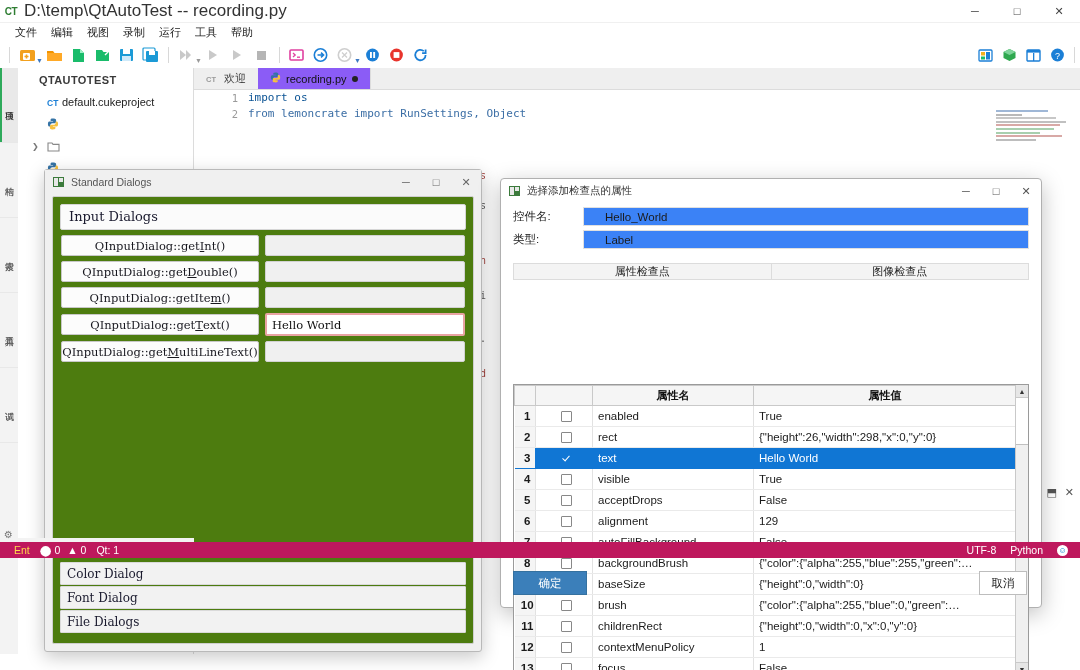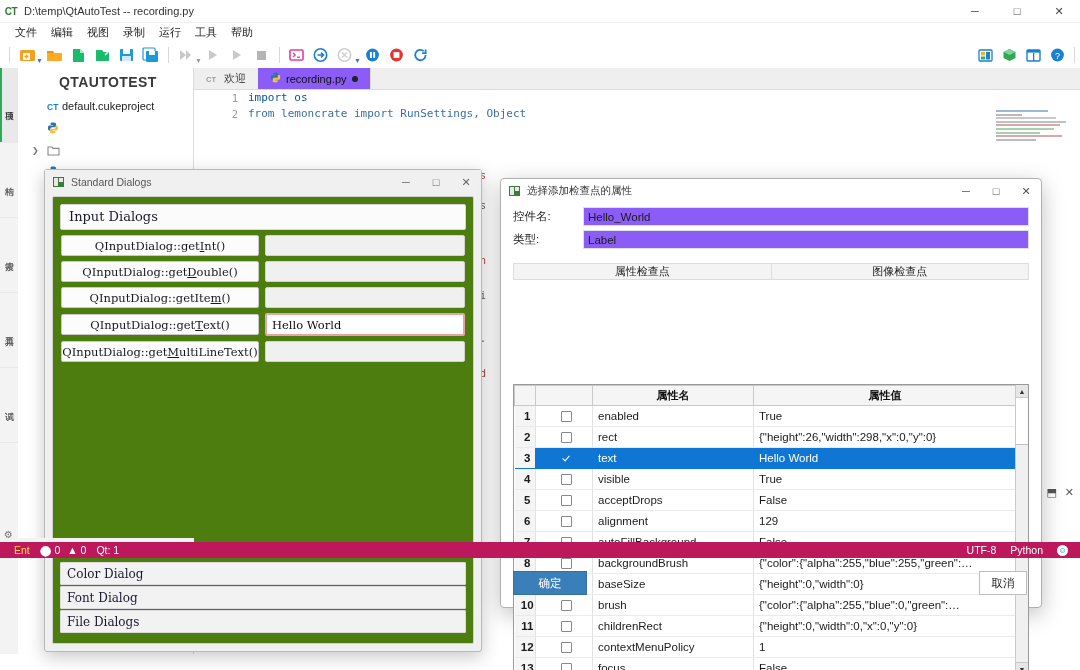--- a/index.html
+++ b/index.html
@@ -9,21 +9,21 @@
     font-size:12px;color:#1b1b1b;background:#ffffff;
     -webkit-font-smoothing:antialiased;
   }
   .app{position:relative;width:1080px;height:558px;}
 
   
   .titlebar{height:22px;background:#ffffff;display:flex;align-items:center;
     border-bottom:1px solid #f0f0f0;}
   .tb-logo{width:22px;text-align:center;font-weight:bold;font-size:10px;color:#2e7d32;
     letter-spacing:-0.5px;}
-  .tb-title{font-size:11px;color:#333;padding-left:2px;}
+  .tb-title{font-size:17px;color:#333;padding-left:2px;}
   .tb-ctrl{margin-left:auto;display:flex;}
   .tb-btn{width:42px;height:22px;display:flex;align-items:center;justify-content:center;
     font-size:11px;color:#444;}
 
   
   .menubar{height:18px;display:flex;align-items:center;padding-left:8px;background:#fff;}
   .menu-item{font-size:11px;color:#222;padding:1px 7px;}
 
   
   .toolbar{height:28px;display:flex;align-items:center;background:#fff;
@@ -39,21 +39,21 @@
   .main{position:absolute;left:0;top:68px;width:1080px;height:586px;background:#fff;}
 
   .vtabs{position:absolute;left:0;top:0;width:18px;height:586px;background:#f3f3f3;
     border-right:1px solid #e0e0e0;}
   .vtab{width:18px;height:74px;display:flex;align-items:center;justify-content:center;
     writing-mode:vertical-rl;font-size:9px;color:#555;border-bottom:1px solid #e8e8e8;}
   .vtab.active{background:#e9e9e9;box-shadow:inset 2px 0 0 #2eaa5b;color:#222;}
 
   .sidebar{position:absolute;left:18px;top:0;width:175px;height:586px;background:#fff;
     border-right:1px solid #dcdcdc;}
-  .sb-head{font-size:14px;font-weight:bold;color:#3a3a3a;letter-spacing:.4px;padding:6px 0 5px 41px;}
+  .sb-head{font-size:11px;font-weight:bold;color:#3a3a3a;letter-spacing:.4px;padding:6px 0 5px 21px;}
   .tree-row{display:flex;align-items:center;height:22px;padding-left:14px;font-size:11px;color:#222;}
   .tw-arrow{width:12px;font-size:8px;color:#777;}
   .tw-ico{width:18px;display:flex;align-items:center;justify-content:center;}
 
   .editor{position:absolute;left:194px;top:0;right:0;height:586px;background:#fff;}
   .tabstrip{height:21px;display:flex;background:#efefef;border-bottom:1px solid #dcdcdc;}
   .etab{display:flex;align-items:center;gap:5px;padding:0 12px;font-size:11px;color:#444;height:21px;}
   .etab.active{background:#8b5cf6;border-right:1px solid #dcdcdc;color:#111;}
   .etab .dot{width:6px;height:6px;border-radius:50%;background:#222;}
   .code{position:relative;font-family:"DejaVu Sans Mono","Liberation Mono",monospace;font-size:11px;}
@@ -95,22 +95,22 @@
   
   .pdlg{position:absolute;left:500px;top:110px;width:540px;height:428px;background:#fff;
     border:1px solid #b0b0b0;border-radius:4px;box-shadow:0 6px 22px rgba(0,0,0,.25);}
   .pdlg-tb{height:24px;display:flex;align-items:center;padding-left:8px;}
   .pdlg-title{font-size:10.5px;color:#333;}
   .pdlg-ctrl{margin-left:auto;display:flex;}
   .pdlg-btn{width:30px;height:24px;display:flex;align-items:center;justify-content:center;
     font-size:11px;color:#555;}
   .frow{display:flex;align-items:center;margin:4px 12px 0 12px;}
   .flab{width:70px;font-size:11.5px;color:#222;}
-  .fval{flex:1;height:17px;background:#8b5cf6;border:1px solid #e0e0e0;
-    font-size:11.5px;color:#1b1b1b;display:flex;align-items:center;padding-left:4px;}
+  .fval{flex:1;height:17px;background:#3b82f6;border:1px solid #e0e0e0;
+    font-size:11.5px;color:#1b1b1b;display:flex;align-items:center;padding-left:21px;}
   .ptabs{display:flex;margin:14px 12px 0 12px;}
   .ptab{flex:1;height:15px;display:flex;align-items:center;justify-content:center;
     font-size:11px;color:#222;background:#f4f4f4;border:1px solid #dcdcdc;}
   .ptab + .ptab{border-left:none;}
   .tblwrap{position:absolute;left:12px;top:205px;width:514px;height:292px;
     border:1px solid #9a9a9a;background:#fff;overflow:hidden;}
   table.props{border-collapse:collapse;width:503px;table-layout:fixed;}
   table.props th{height:17px;font-size:11px;font-weight:bold;background:#f5f5f5;
     border:1px solid #c9c9c9;color:#111;}
   table.props td{height:20px;font-size:11.5px;border-right:1px solid #e2e2e2;

